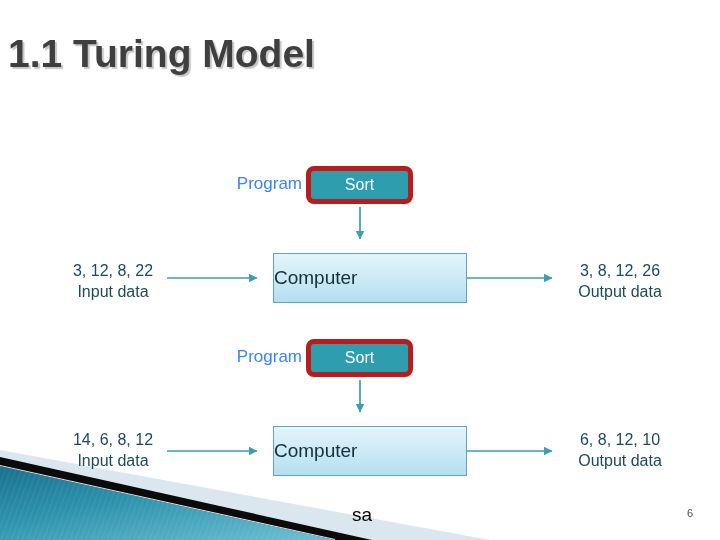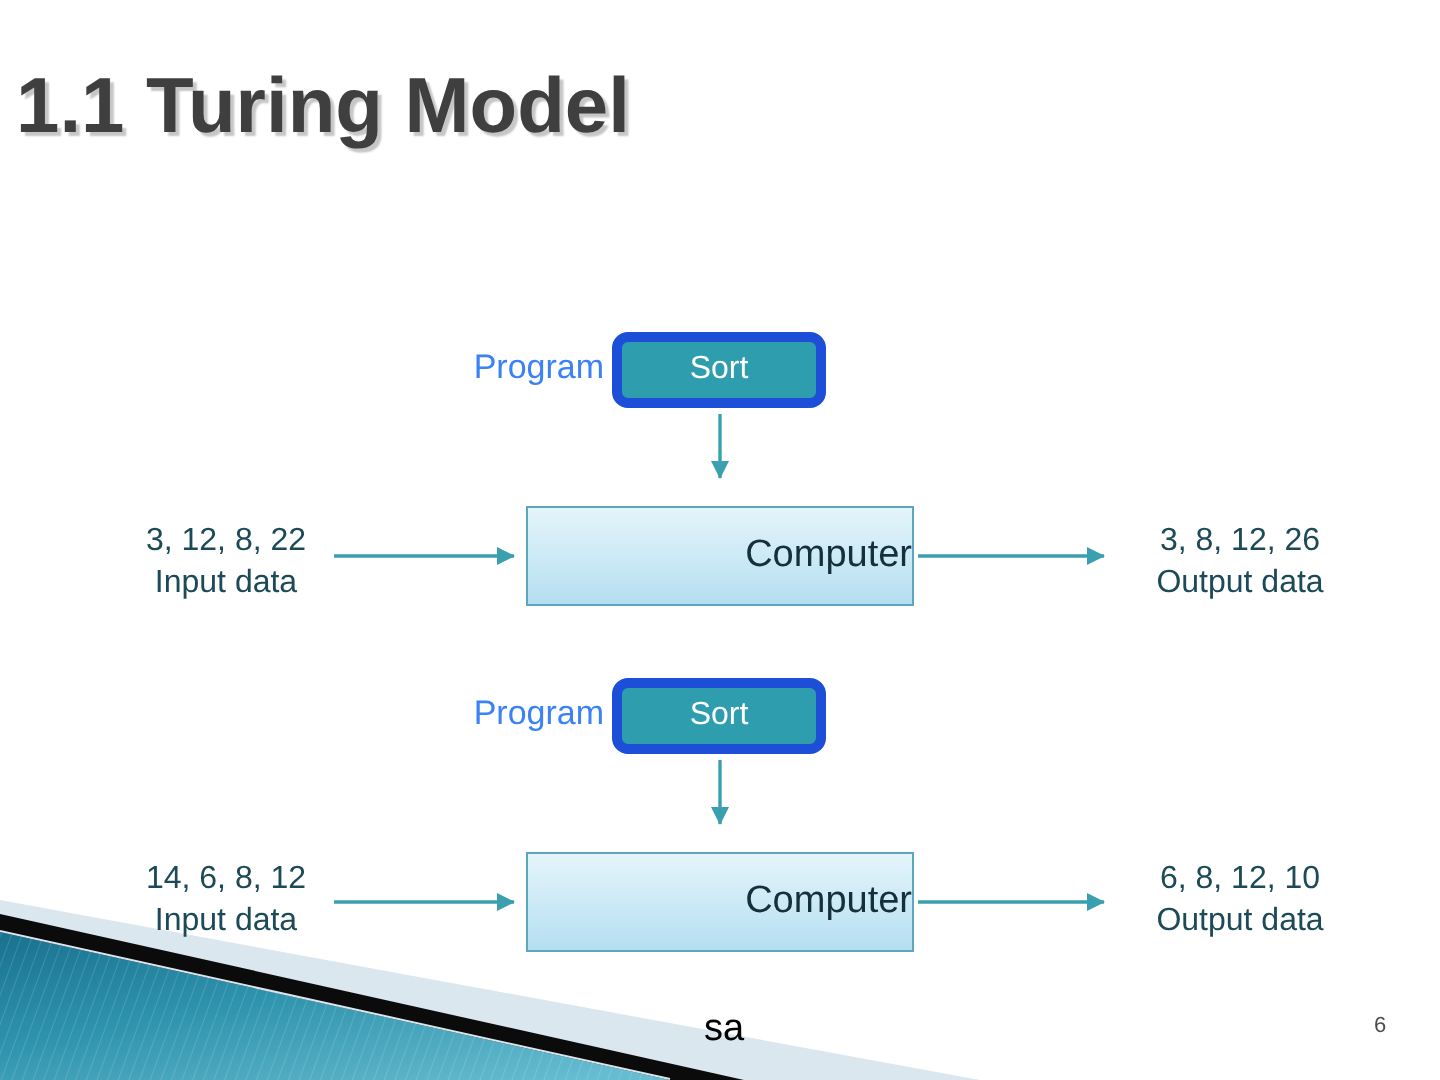--- a/index.html
+++ b/index.html
@@ -17,33 +17,33 @@
 
   .program-label{
     position:absolute;left:215px;width:87px;text-align:right;
     font-size:17px;color:#3b82f6;white-space:nowrap;
   }
   .r1.program-label{top:174px;}
   .r2.program-label{top:347px;}
 
   .sort-box{
     position:absolute;left:306px;width:107px;height:38px;box-sizing:border-box;
-    background:#2e9dae;border:5px solid #1d4ed8;border-radius:8px;
+    background:#2e9dae;border:5px solid #b91c1c;border-radius:8px;
     color:#ffffff;font-size:16px;
     display:flex;align-items:center;justify-content:center;
   }
   .r1.sort-box{top:166px;}
   .r2.sort-box{top:339px;}
 
   .computer-box{
-    position:absolute;left:263px;width:194px;height:50px;box-sizing:border-box;
+    position:absolute;left:273px;width:194px;height:50px;box-sizing:border-box;
     background:linear-gradient(to bottom,#e4f4fa 0%,#cdeaf6 50%,#b4def0 100%);
     border:1px solid #5ea6bf;
     color:#152f3d;font-size:19px;
-    display:flex;align-items:center;justify-content:flex-end;
+    display:flex;align-items:center;justify-content:flex-start;
   }
   .r1.computer-box{top:253px;}
   .r2.computer-box{top:426px;}
 
   .data-text{
     position:absolute;width:172px;text-align:center;
     font-size:16px;line-height:21px;color:#1d4a57;white-space:nowrap;
   }
   .input-text{left:27px;}
   .output-text{left:534px;}

